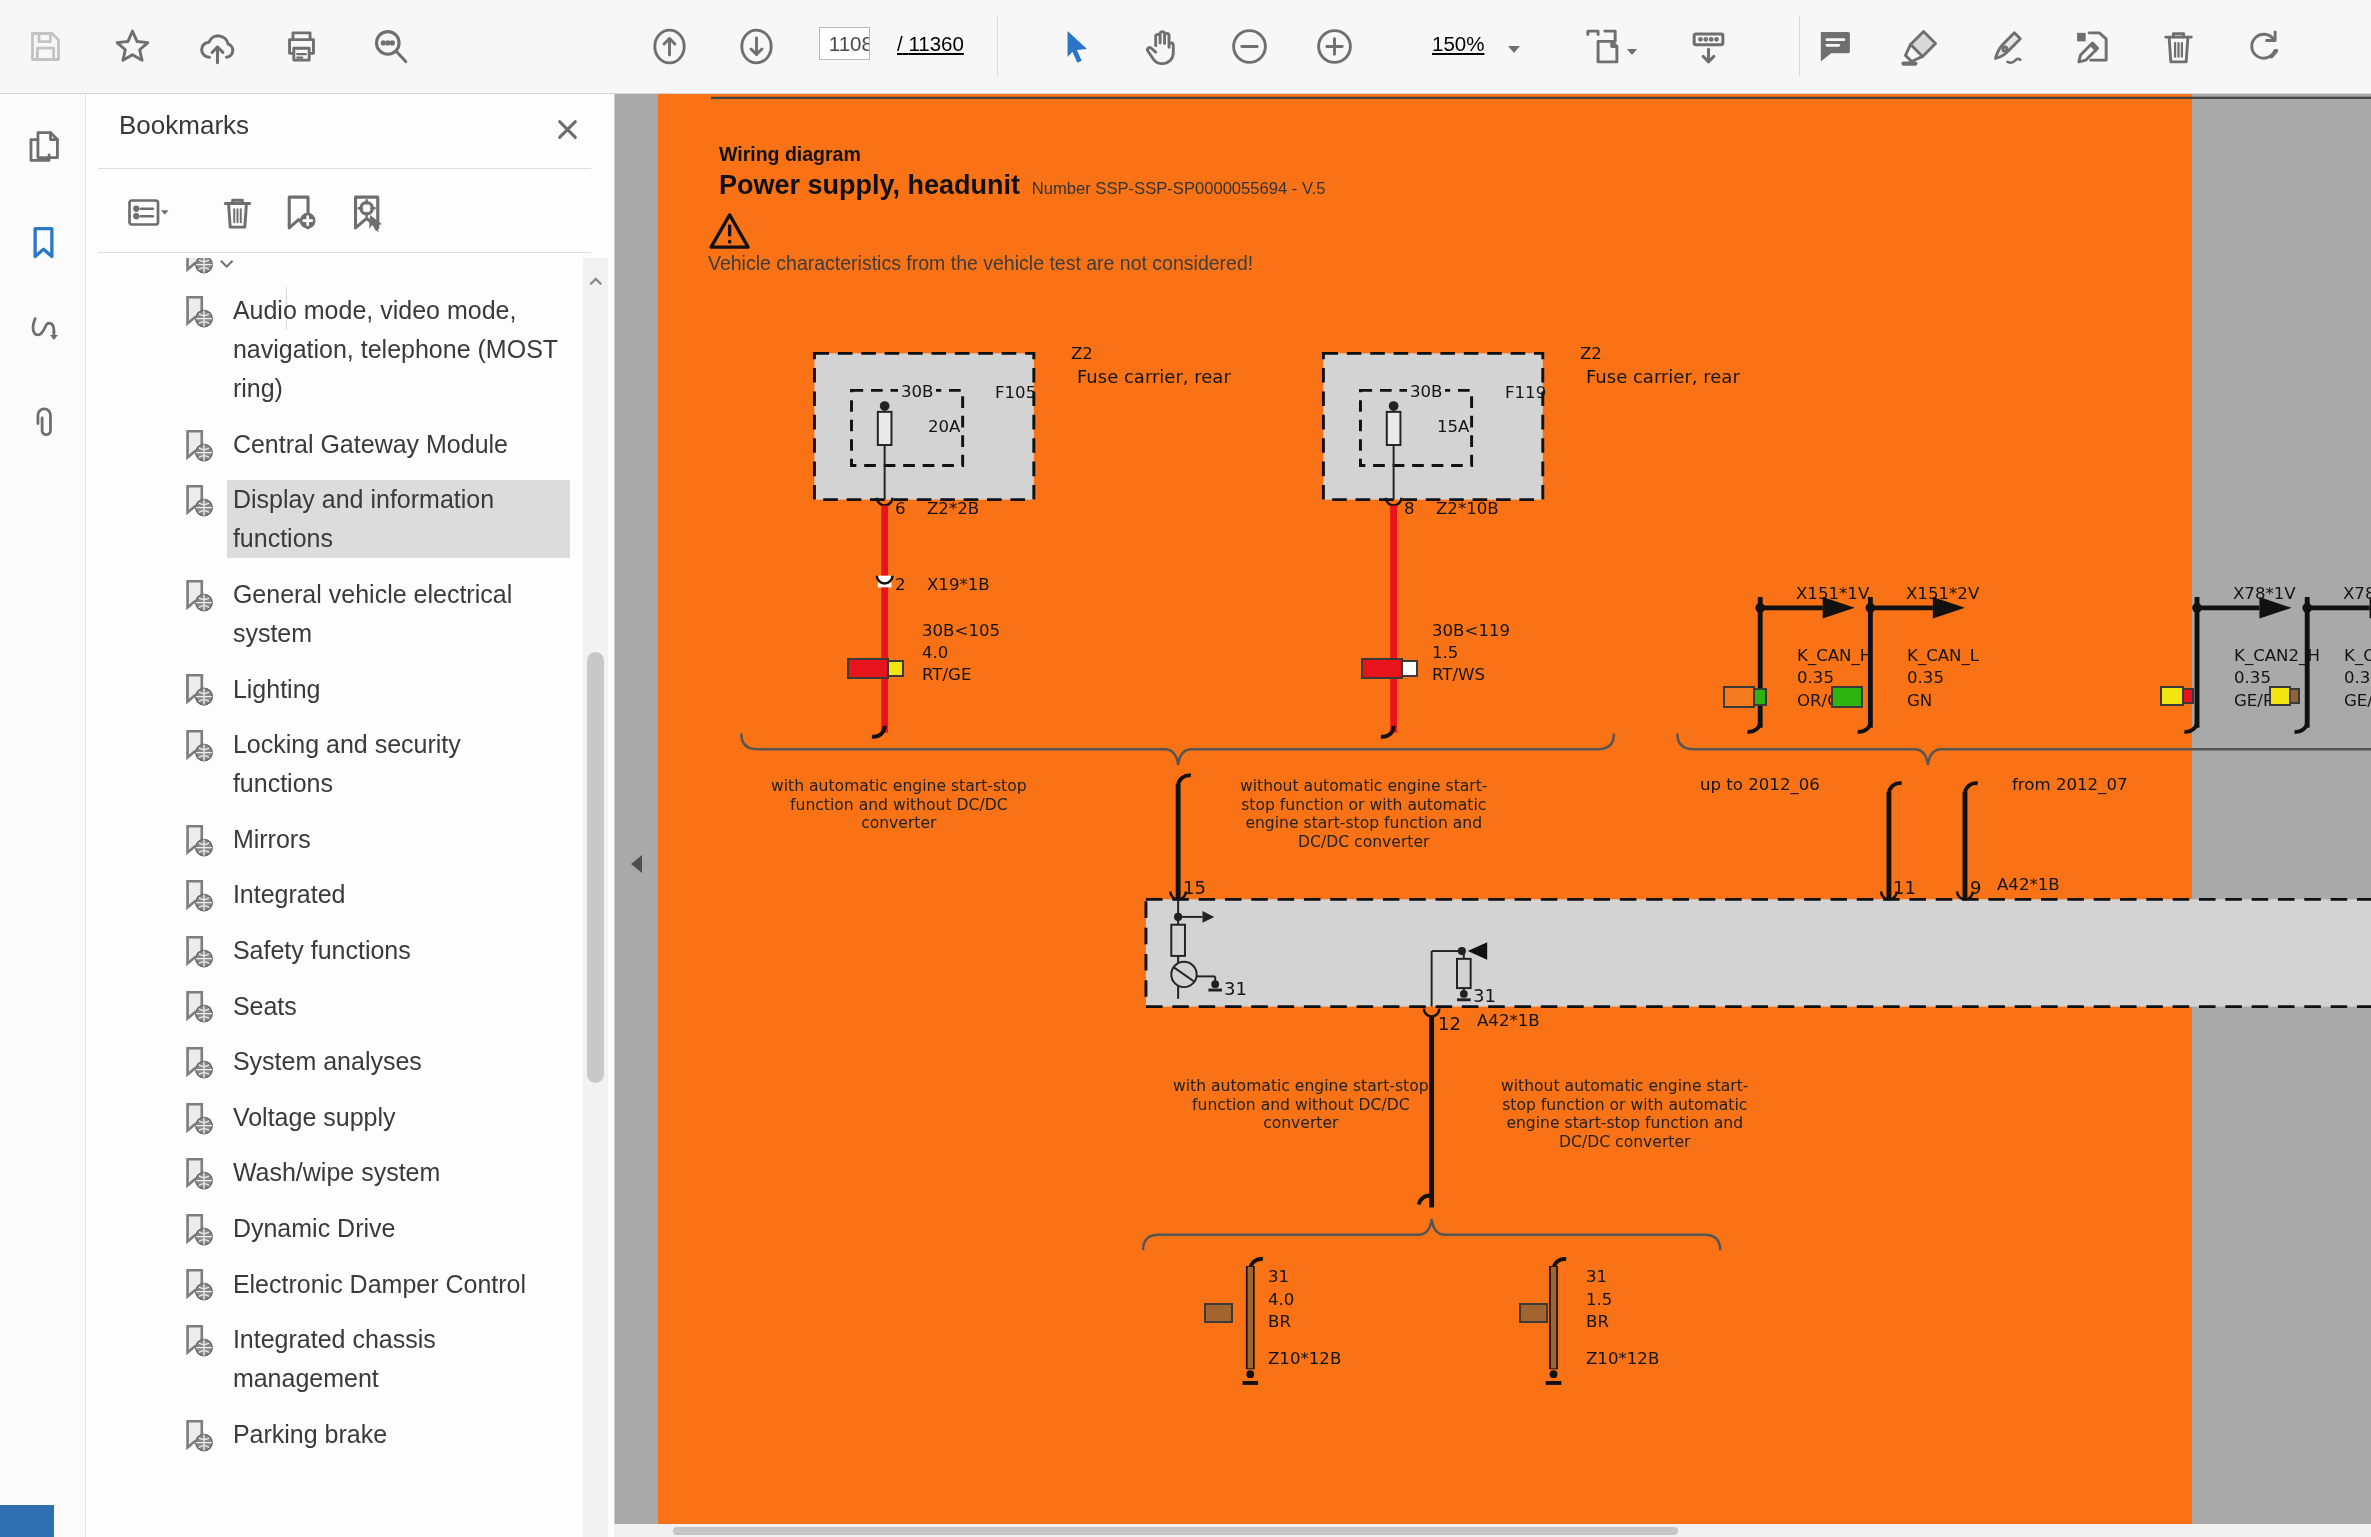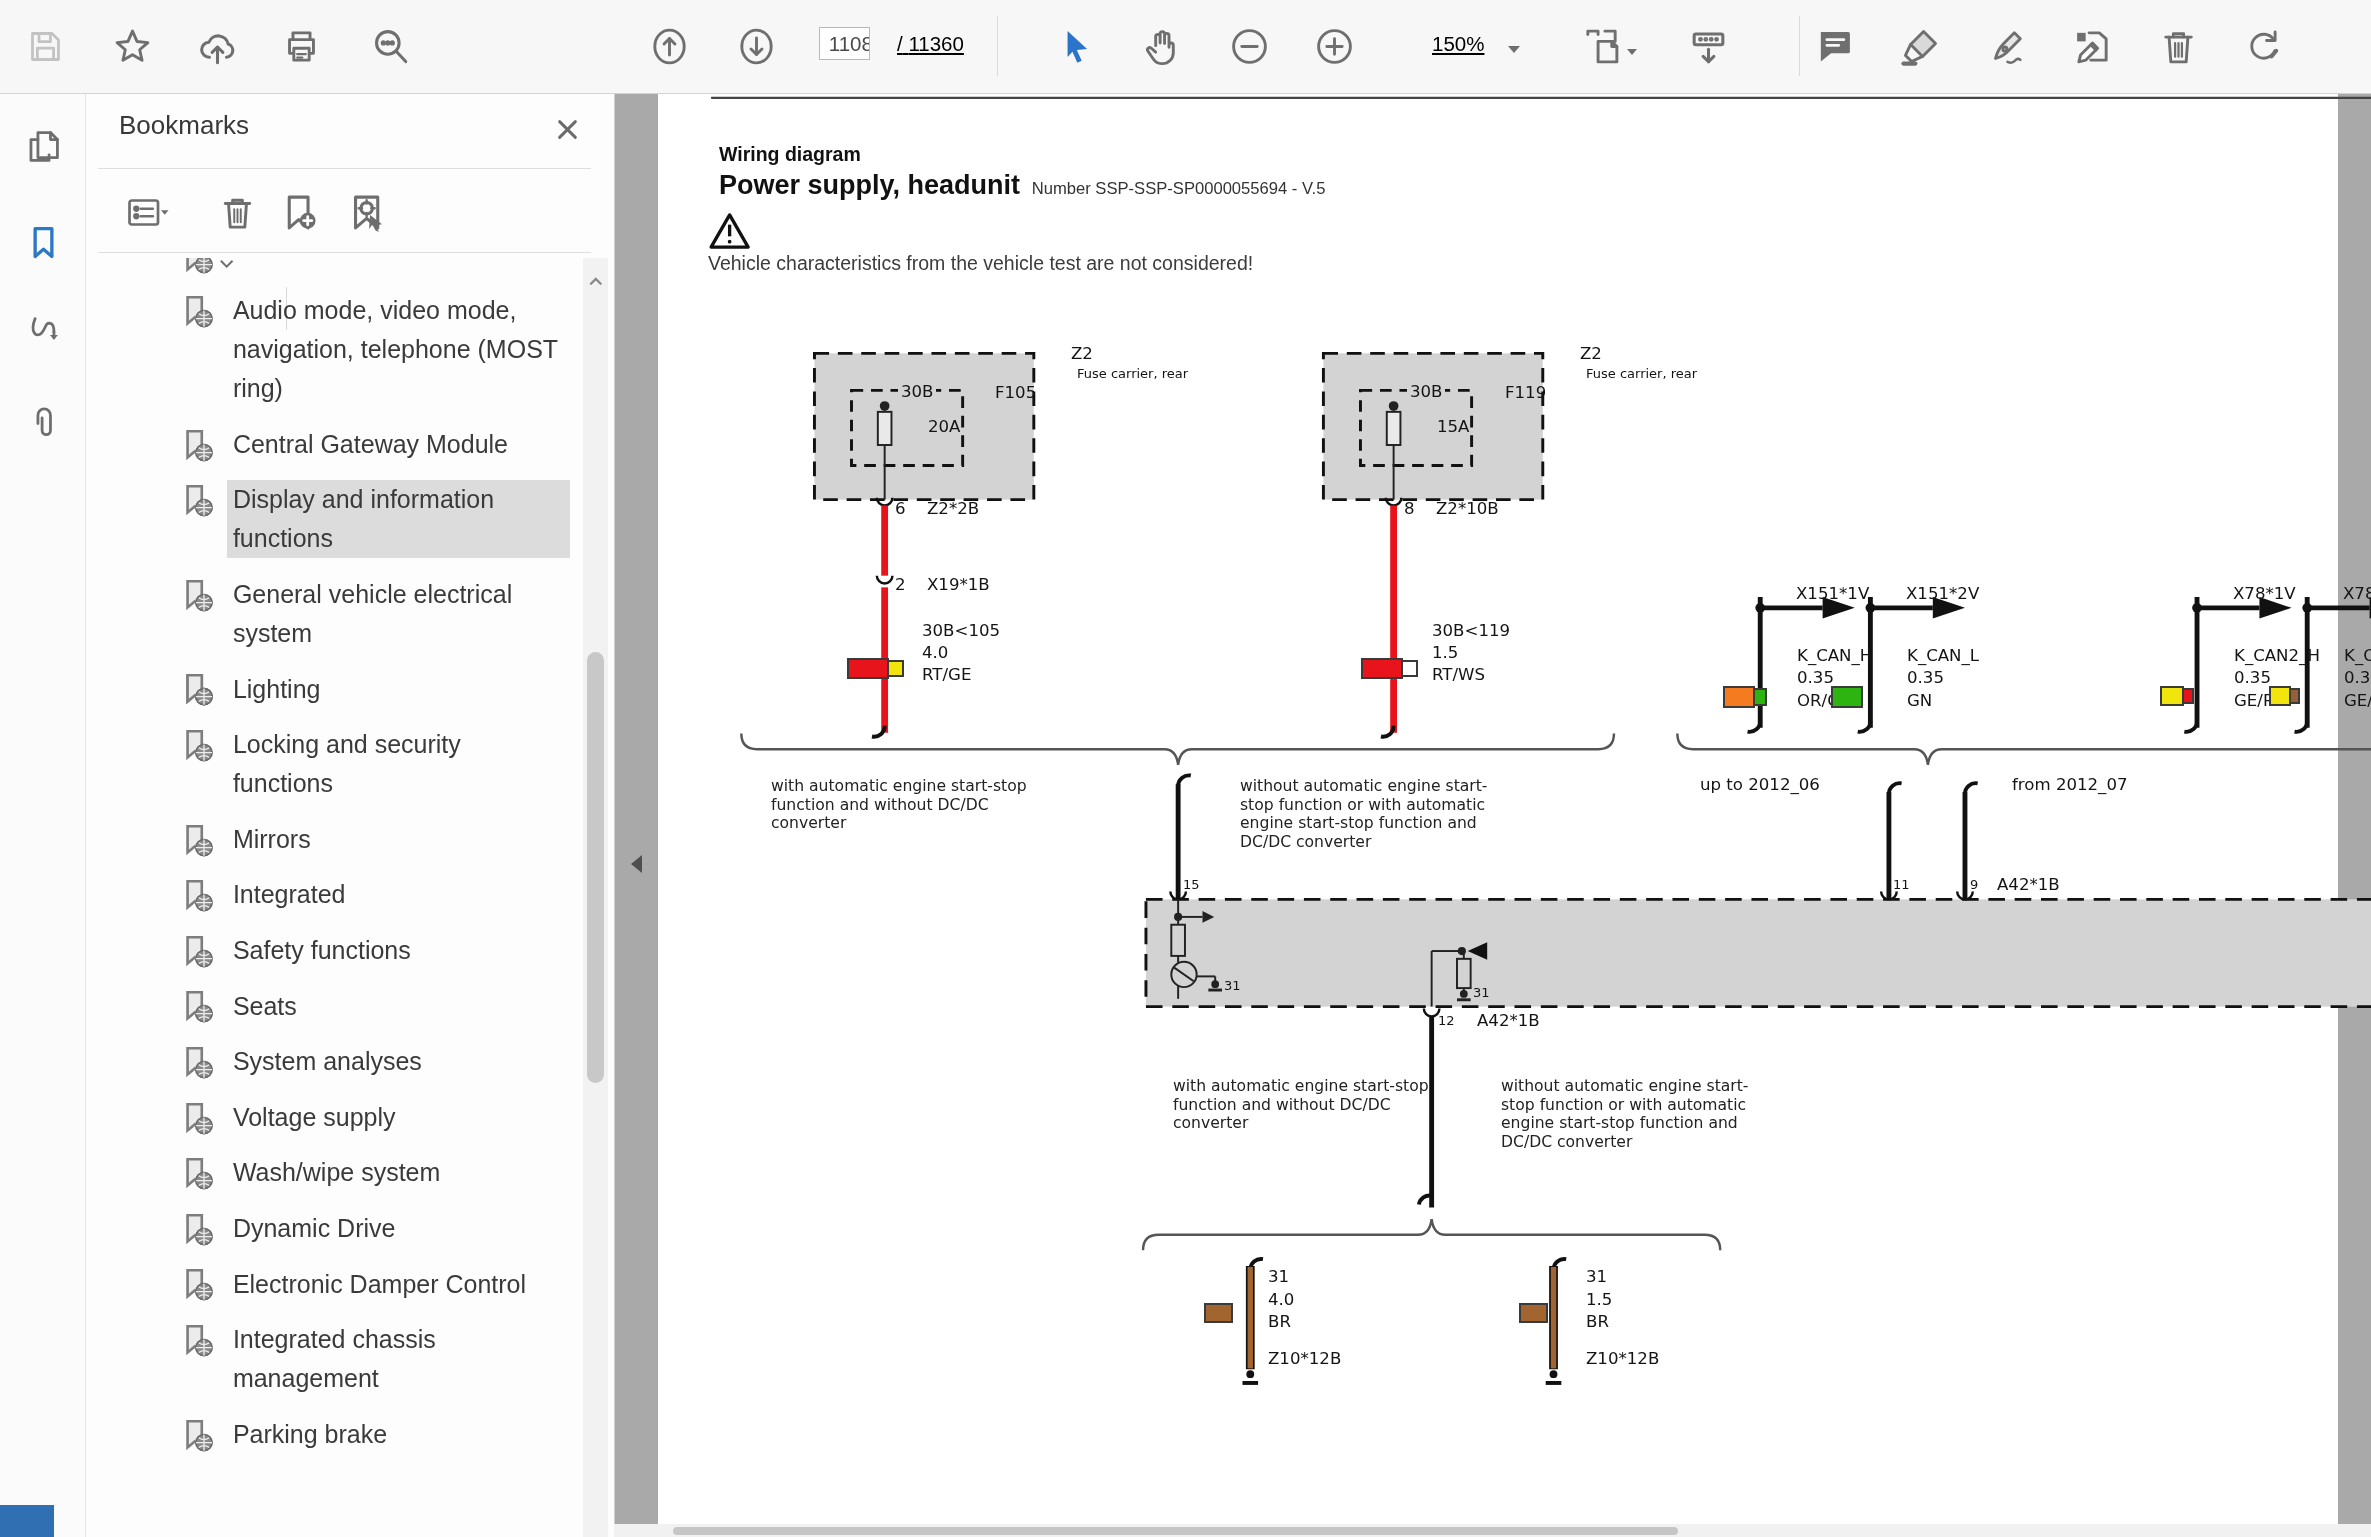--- a/index.html
+++ b/index.html
@@ -45,31 +45,31 @@
   .bm-label.sel { background:#dcdcdc; }
   
   .vscroll { position:absolute; left:497px; top:164px; width:25px; height:1281px; background:#f2f2f2; }
   .vthumb { position:absolute; left:3.9px; top:394px; width:17.6px; height:431px; background:#c8c8c8; border-radius:8.8px; }
   .vup { position:absolute; left:4.9px; top:15.6px; width:15.6px; height:15.6px; }
   .vup svg { stroke:#8a8a8a; fill:none; stroke-width:2.4; stroke-linecap:round; }
   
   .gutter { position:absolute; left:614px; top:94px; width:44px; height:1444px; background:#a9a9a9; z-index:20;}
   .collapse-arrow { position:absolute; left:16.6px; top:761px; width:0; height:0;
         border-top:9.8px solid transparent; border-bottom:9.8px solid transparent; border-right:11.7px solid #4f4f4f; }
-  .page { position:absolute; left:658px; top:94px; width:1680px; height:1444px; background:#ffffff; z-index:10; }
+  .page { position:absolute; left:658px; top:94px; width:1534px; height:1444px; background:#f97316; z-index:10;text-align:center; }
   .hscroll { position:absolute; left:614px; top:1524px; width:1757px; height:13.7px; background:#f1f1f1; z-index:60; }
   .hthumb { position:absolute; left:59px; top:2.9px; width:1005px; height:7.8px; background:#c6c6c6; border-radius:3.9px; }
   
   .kicker { position:absolute; left:61px; top:49px; font-size:19.5px; font-weight:bold; color:#111; }
   .titlerow { position:absolute; left:61px; top:76px; display:flex; align-items:baseline; gap:11.7px; white-space:nowrap; }
   .doc-title { font-size:27px; font-weight:bold; color:#111; }
   .doc-sub { font-size:16.6px; color:#333; }
   .warn-text { position:absolute; left:50px; top:158px; font-size:19.5px; color:#3c3c3c; }
   .lbl { position:absolute; font-family:"DejaVu Sans",sans-serif; font-size:16.6px; color:#141414; white-space:nowrap; }
-  .s16 { font-size:13px; }
+  .s16 { font-size:18px; }
   .boxfill { background:#d3d3d3; padding:0 2.9px; }
   .note { position:absolute; font-family:"DejaVu Sans",sans-serif; font-size:15.6px; line-height:18.5px; color:#222; white-space:nowrap; }
   .swatch { position:absolute; display:flex; align-items:center; }
   .swatch span { display:block; border:2px solid #3a3a3a; }
   svg.diagram { position:absolute; left:0; top:0; width:1714px; height:1444px; }
 </style>
 </head>
 <body>
 
 <svg width="0" height="0" style="position:absolute">

